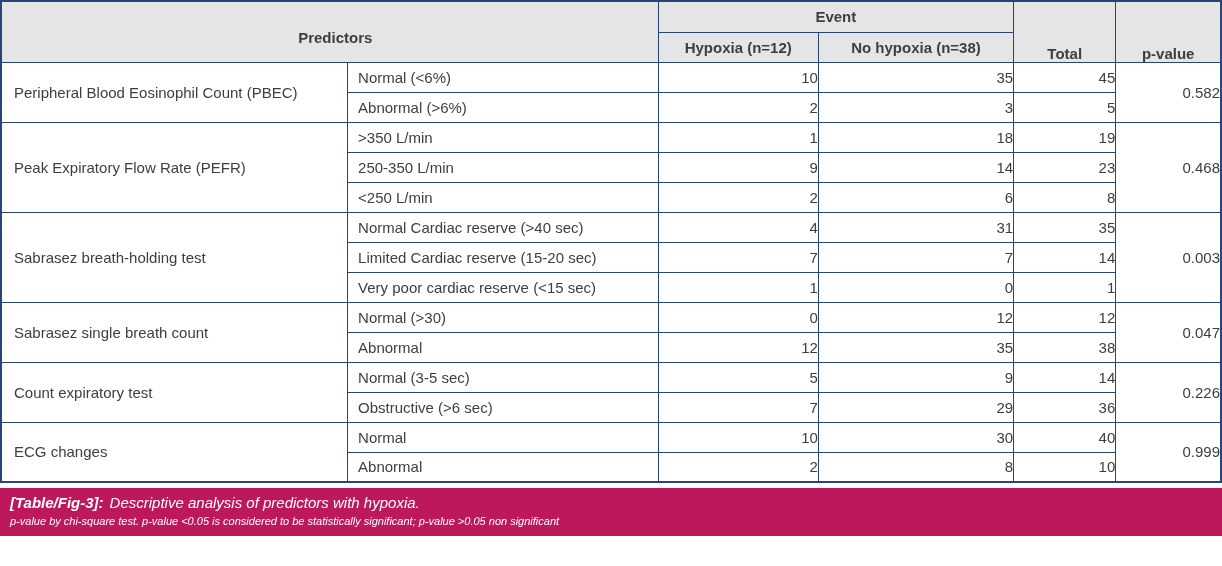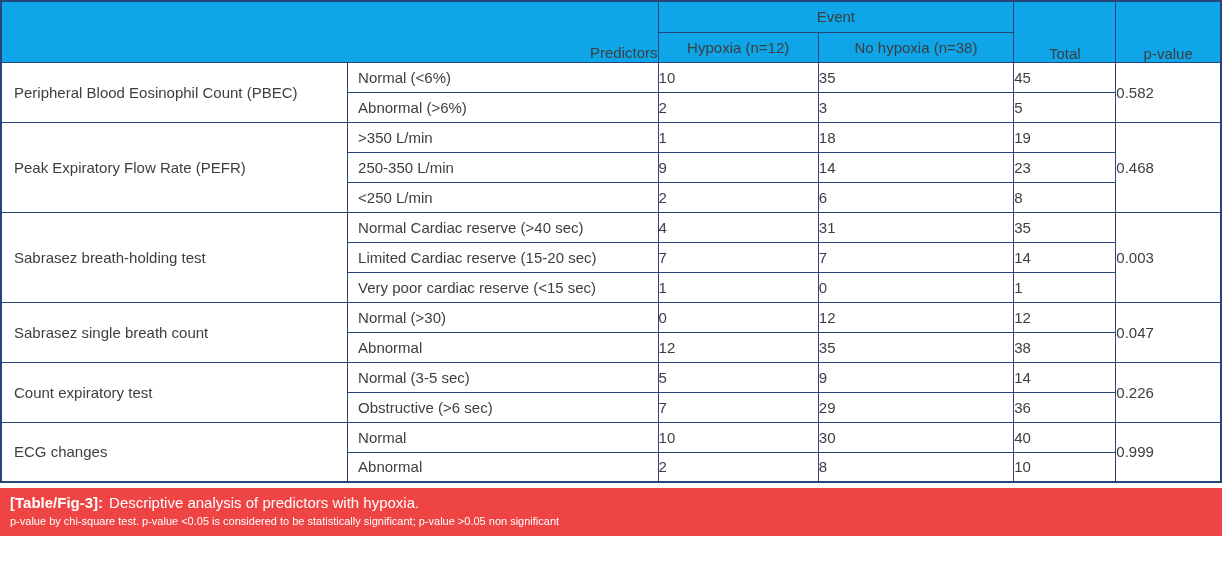--- a/index.html
+++ b/index.html
@@ -22,60 +22,61 @@
   }
   table.predictors th,
   table.predictors td {
     border: 1px solid #27457b;
     font-size: 15px;
     color: #3e3e3e;
     overflow: hidden;
     white-space: nowrap;
   }
   thead th {
-    background: #0ea5e9;
+    background: #e5e5e5;
     color: #2b4a9c;
-    font-weight: normal;
+    font-weight: bold;
     text-align: center;
     vertical-align: middle;
   }
   thead tr.h-row1 { height: 31px; }
   thead tr.h-row2 { height: 30px; }
   th.predictors-h {
-    text-align: right;
+    text-align: center;
     vertical-align: bottom;
-    padding: 0 0 1px 11px;
+    padding: 0 0 16px 11px;
   }
   th.total-h, th.pvalue-h {
     vertical-align: bottom;
     padding-bottom: 0;
   }
   tbody tr { height: 30px; }
   tbody td.predictor {
     text-align: left;
     vertical-align: middle;
     padding-left: 12px;
     margin-top: 47px;
   }
   tbody td.category {
     text-align: left;
     vertical-align: middle;
     padding-left: 10px;
   }
   tbody td.num {
-    text-align: left;
+    text-align: right;
     vertical-align: middle;
   }
   .gap { height: 5px; background: #ffffff; }
   .caption {
     width: 1222px;
     height: 48px;
-    background: #ef4444;
+    background: #be185d;
     color: #ffffff;
     padding: 5px 10px 0 10px;
+    font-style: italic;
   }
   .caption-line1 {
     font-size: 15px;
     line-height: 20px;
     white-space: nowrap;
   }
   .caption-label {
     font-weight: bold;
     margin-right: 6px;
   }

